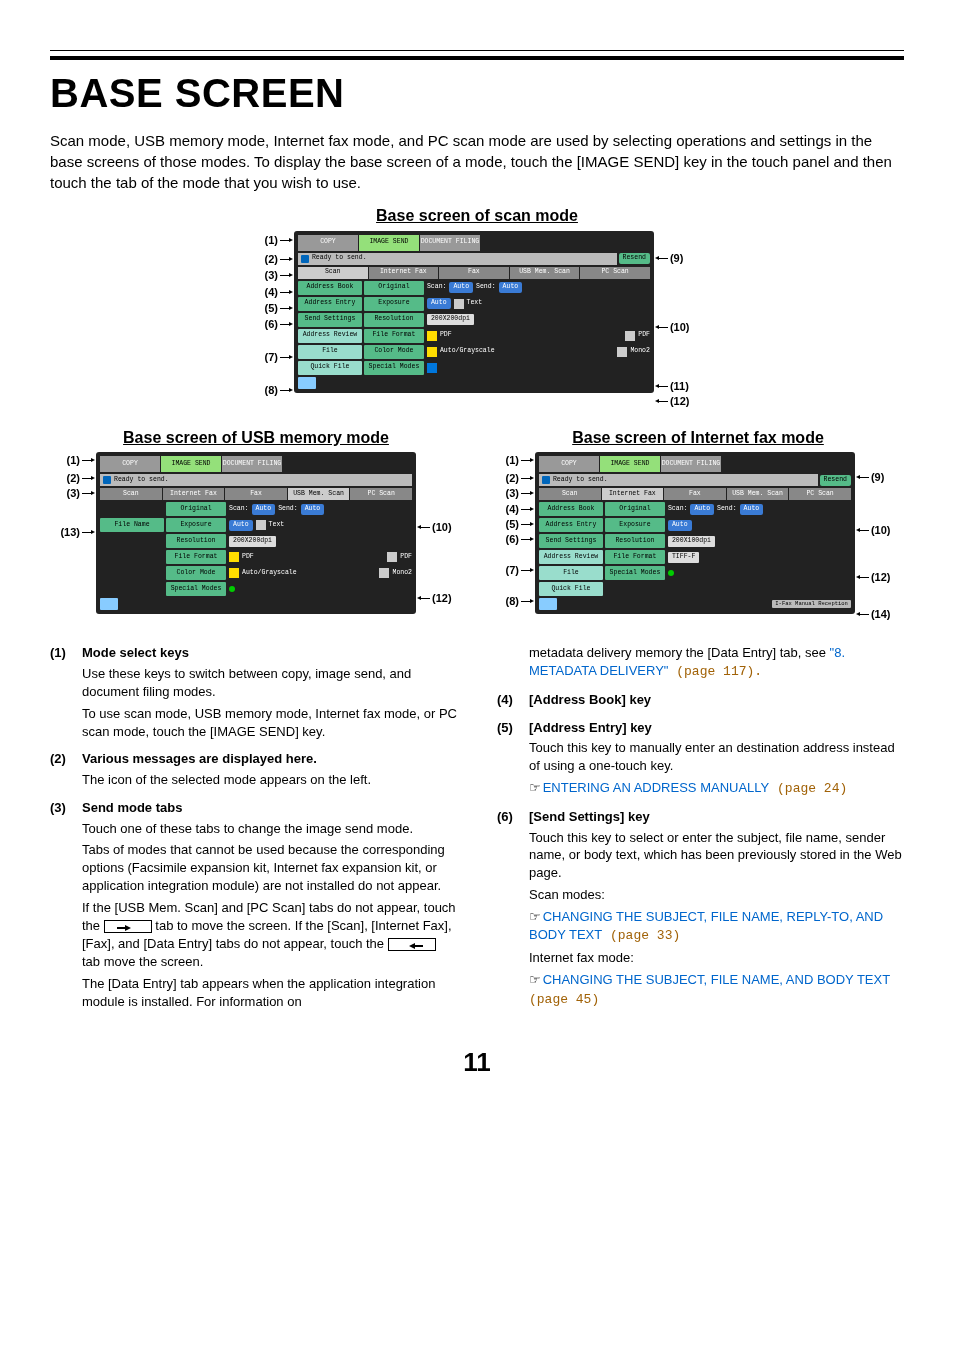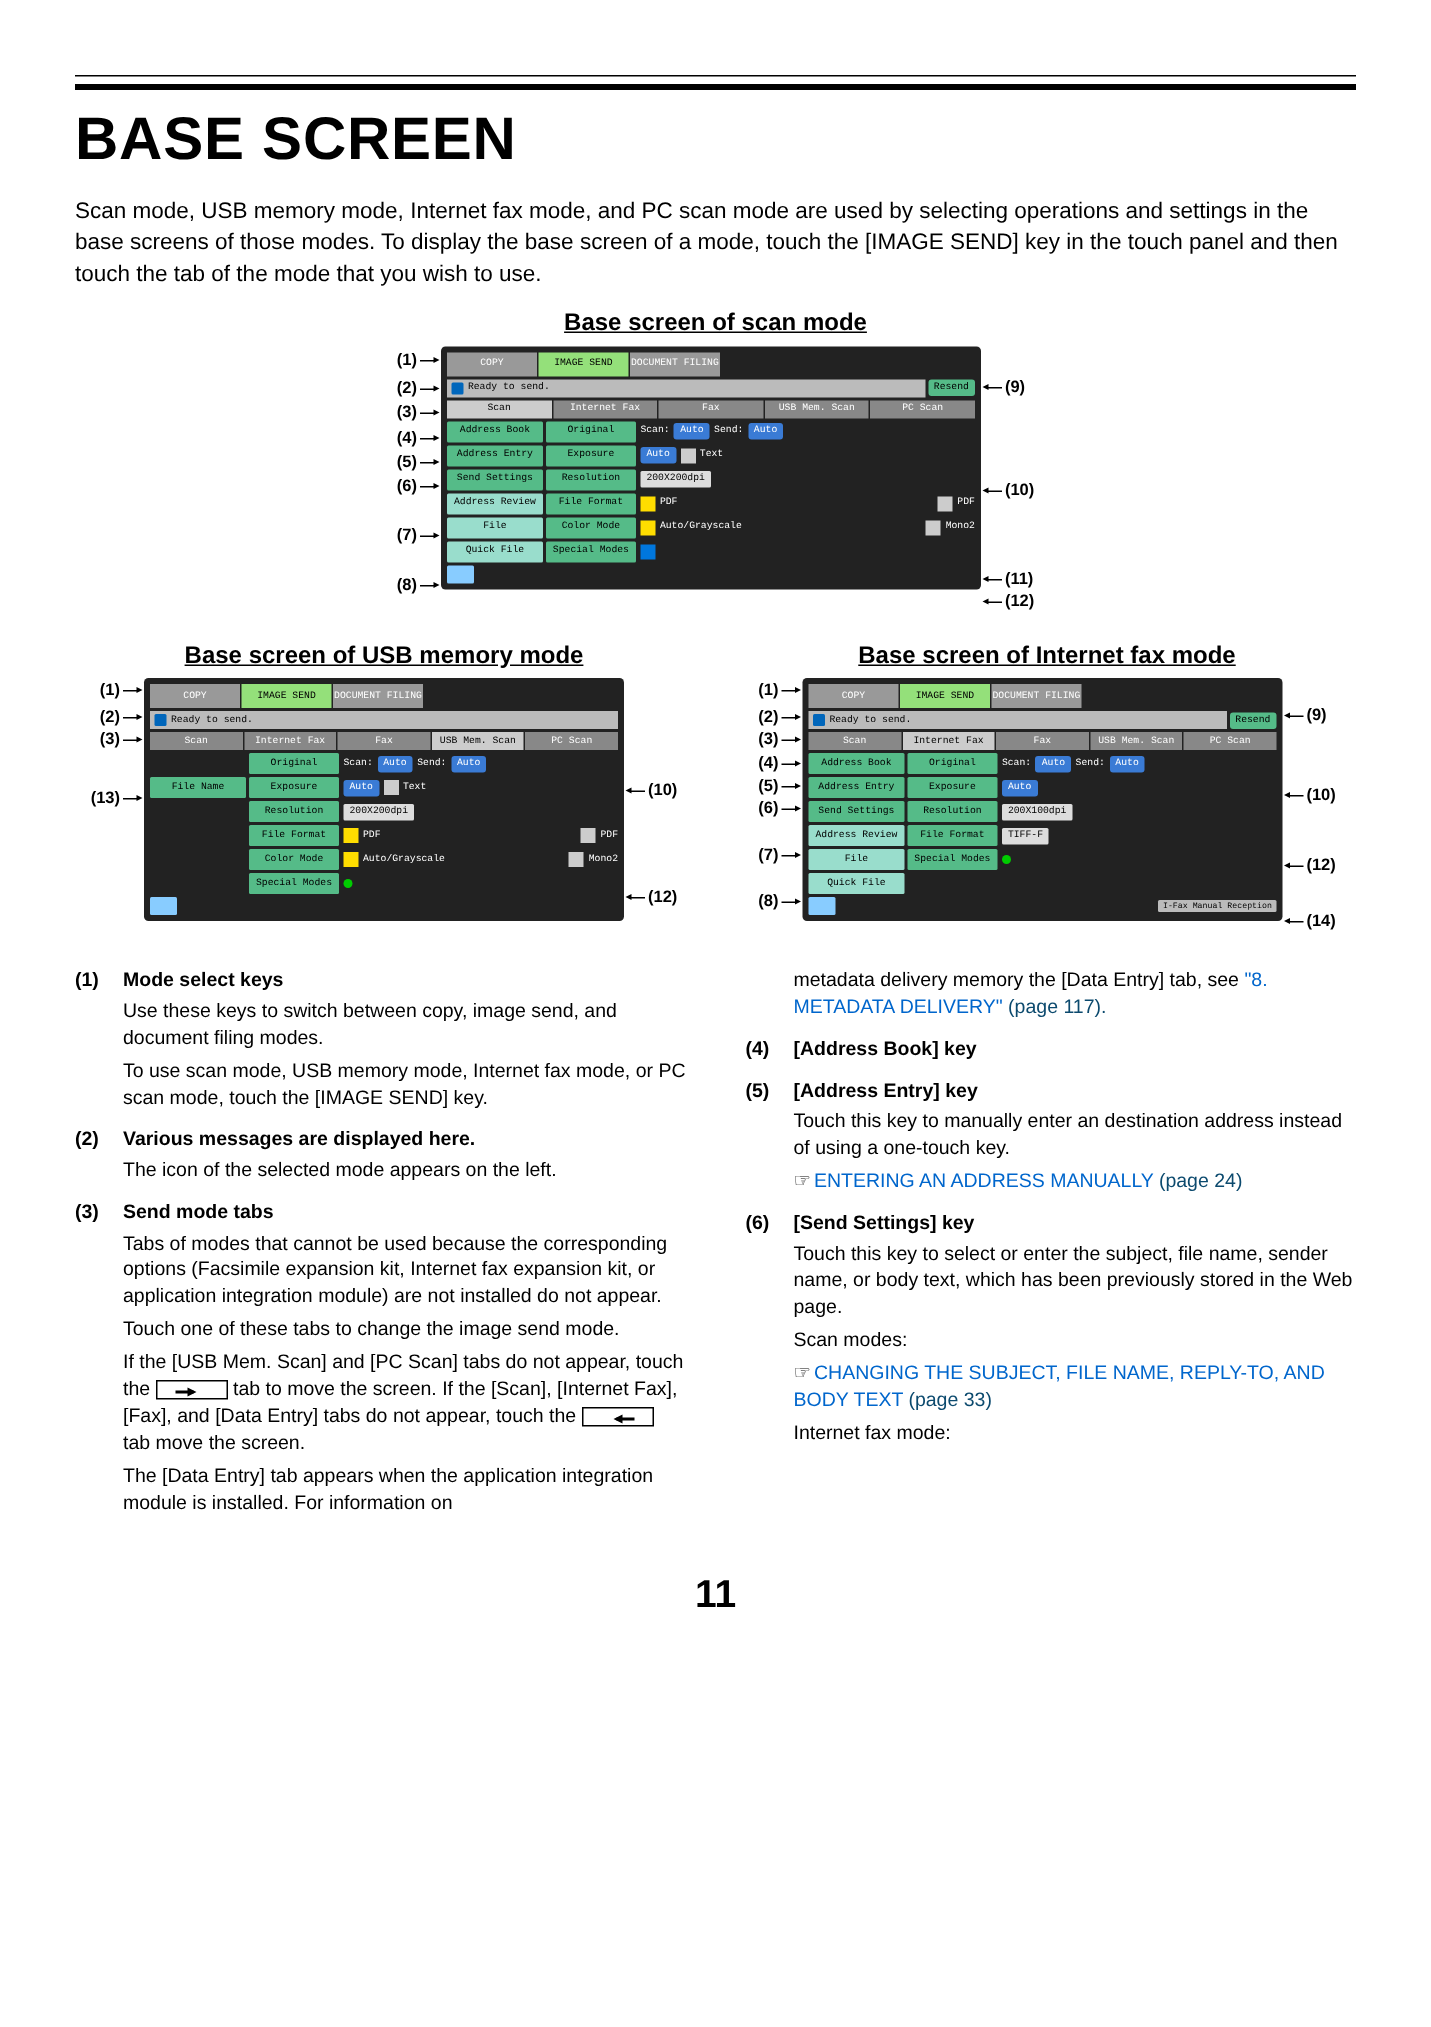--- a/index.html
+++ b/index.html
@@ -96,21 +96,21 @@
 
   
   .cols { display: flex; gap: 40px; }
   .col { flex: 1; }
   dl { }
   dt { display: flex; gap: 10px; font-weight: bold; font-size: 13px; margin-top: 10px; margin-bottom: 3px; }
   dt .num { width: 22px; }
   dd { margin-left: 32px; font-size: 13px; line-height: 1.38; }
   dd p { margin-bottom: 4px; }
   a.link { color: #0066cc; text-decoration: none; }
-  .pageref { color: #0c4a6e; }
+  .pageref { color: #a16207; font-family: Liberation Mono, monospace; }
   .hand { font-size: 13px; margin-right: 2px; }
   .tab-icon {
     display: inline-block;
     width: 48px; height: 13px;
     border: 1px solid #000;
     vertical-align: -3px;
     position: relative;
   }
   .tab-icon::after {
     content: ""; position: absolute; top: 4px; width: 0; height: 0;
@@ -503,22 +503,22 @@
         </dt>
       <dd>
         <p>The icon of the selected mode appears on the left.</p>
       </dd>
 
       <dt>
           <span class="num">(3)</span>
           <span>Send mode tabs</span>
         </dt>
       <dd>
+        <p>Touch one of these tabs to change the image send mode.</p>
         <p>Tabs of modes that cannot be used because the corresponding options (Facsimile expansion kit, Internet fax expansion kit, or application integration module) are not installed do not appear.</p>
-        <p>Touch one of these tabs to change the image send mode.</p>
         <p>
           <span>If the [USB Mem. Scan] and [PC Scan] tabs do not appear, touch the </span>
           <span class="tab-icon right"></span>
           <span> tab to move the screen. If the [Scan], [Internet Fax], [Fax], and [Data Entry] tabs do not appear, touch the </span>
           <span class="tab-icon left"></span>
           <span> tab move the screen.</span>
         </p>
         <p>The [Data Entry] tab appears when the application integration module is installed. For information on</p>
       </dd>
     </dl>
@@ -546,18 +546,19 @@
 
       <dt>
           <span class="num">(6)</span>
           <span>[Send Settings] key</span>
         </dt>
       <dd>
         <p>Touch this key to select or enter the subject, file name, sender name, or body text, which has been previously stored in the Web page.</p>
         <p>Scan modes:</p>
         <p><span class="hand">☞</span><a class="link">CHANGING THE SUBJECT, FILE NAME, REPLY-TO, AND BODY TEXT</a><span class="pageref"> (page 33)</span></p>
         <p>Internet fax mode:</p>
+        <p><span class="hand">☞</span><a class="link">CHANGING THE SUBJECT, FILE NAME, AND BODY TEXT</a><span class="pageref"> (page 45)</span></p>
       </dd>
     </dl>
   </div>
 </div>
 
 <div class="pagenum">11</div>
 
 </body></html>

